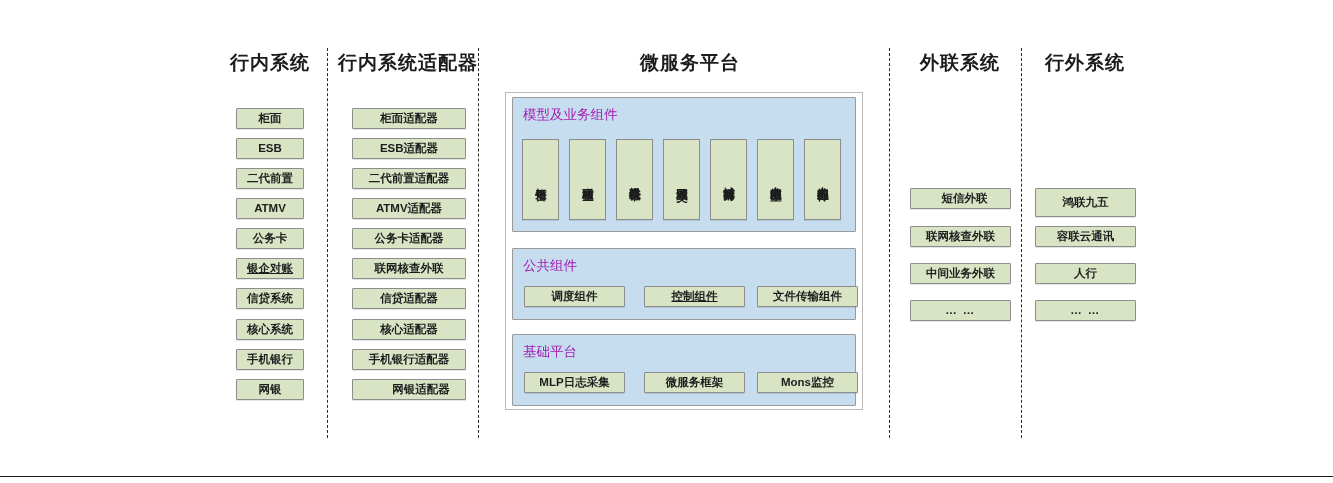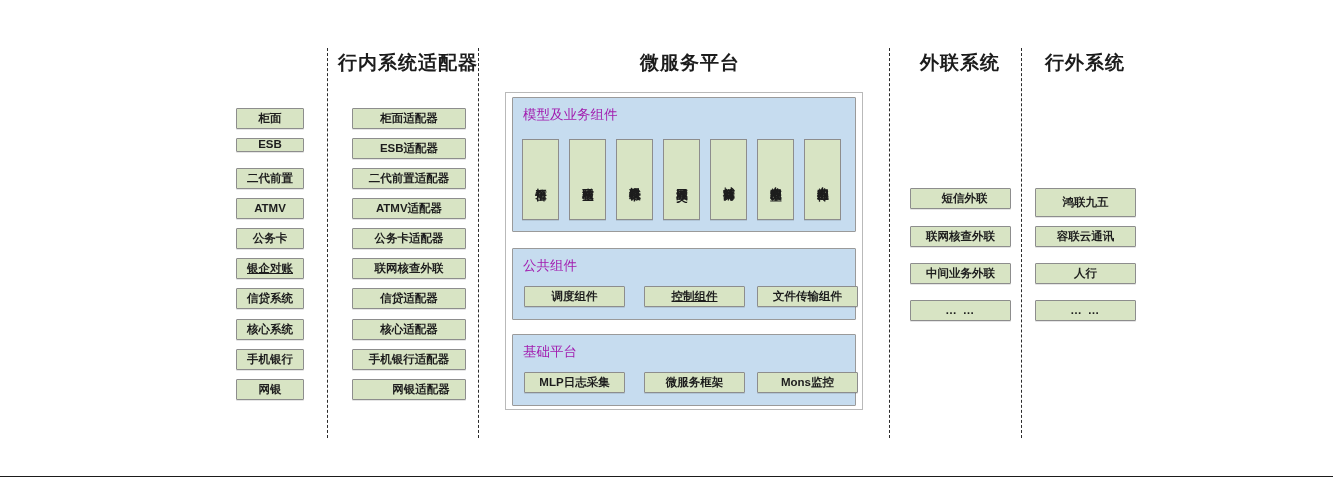--- a/index.html
+++ b/index.html
@@ -119,32 +119,33 @@
     box-sizing: border-box;
     border: 1px solid #b9b9b9;
     background: transparent;
   }
 </style>
 </head>
 <body>
 
 <div id="canvas">
 
+  <div class="col-title" style="left:196px; top:50px; width:148px;">行内系统</div>
   <div class="col-title" style="left:334px; top:50px; width:148px;">行内系统适配器</div>
   <div class="col-title" style="left:592px; top:50px; width:196px;">微服务平台</div>
   <div class="col-title" style="left:886px; top:50px; width:148px;">外联系统</div>
   <div class="col-title" style="left:1011px; top:50px; width:148px;">行外系统</div>
 
   <div class="vsep" style="left:327px;"></div>
   <div class="vsep" style="left:478px;"></div>
   <div class="vsep" style="left:889px;"></div>
   <div class="vsep" style="left:1021px;"></div>
 
   <div class="node" style="left:236px; top:108px;  width:68px; height:21px;">柜面</div>
-  <div class="node" style="left:236px; top:138px;  width:68px; height:14px;">ESB</div>
+  <div class="node" style="left:236px; top:138px;  width:68px; height:21px;">ESB</div>
   <div class="node" style="left:236px; top:168px;  width:68px; height:21px;">二代前置</div>
   <div class="node" style="left:236px; top:198px;  width:68px; height:21px;">ATMV</div>
   <div class="node" style="left:236px; top:228px;  width:68px; height:21px;">公务卡</div>
   <div class="node" style="left:236px; top:258px;  width:68px; height:21px;text-decoration:underline;">银企对账</div>
   <div class="node" style="left:236px; top:288px;  width:68px; height:21px;">信贷系统</div>
   <div class="node" style="left:236px; top:319px;  width:68px; height:21px;">核心系统</div>
   <div class="node" style="left:236px; top:349px;  width:68px; height:21px;">手机银行</div>
   <div class="node" style="left:236px; top:379px;  width:68px; height:21px;">网银</div>
 
   <div class="node" style="left:352px; top:108px; width:114px; height:21px;">柜面适配器</div>

